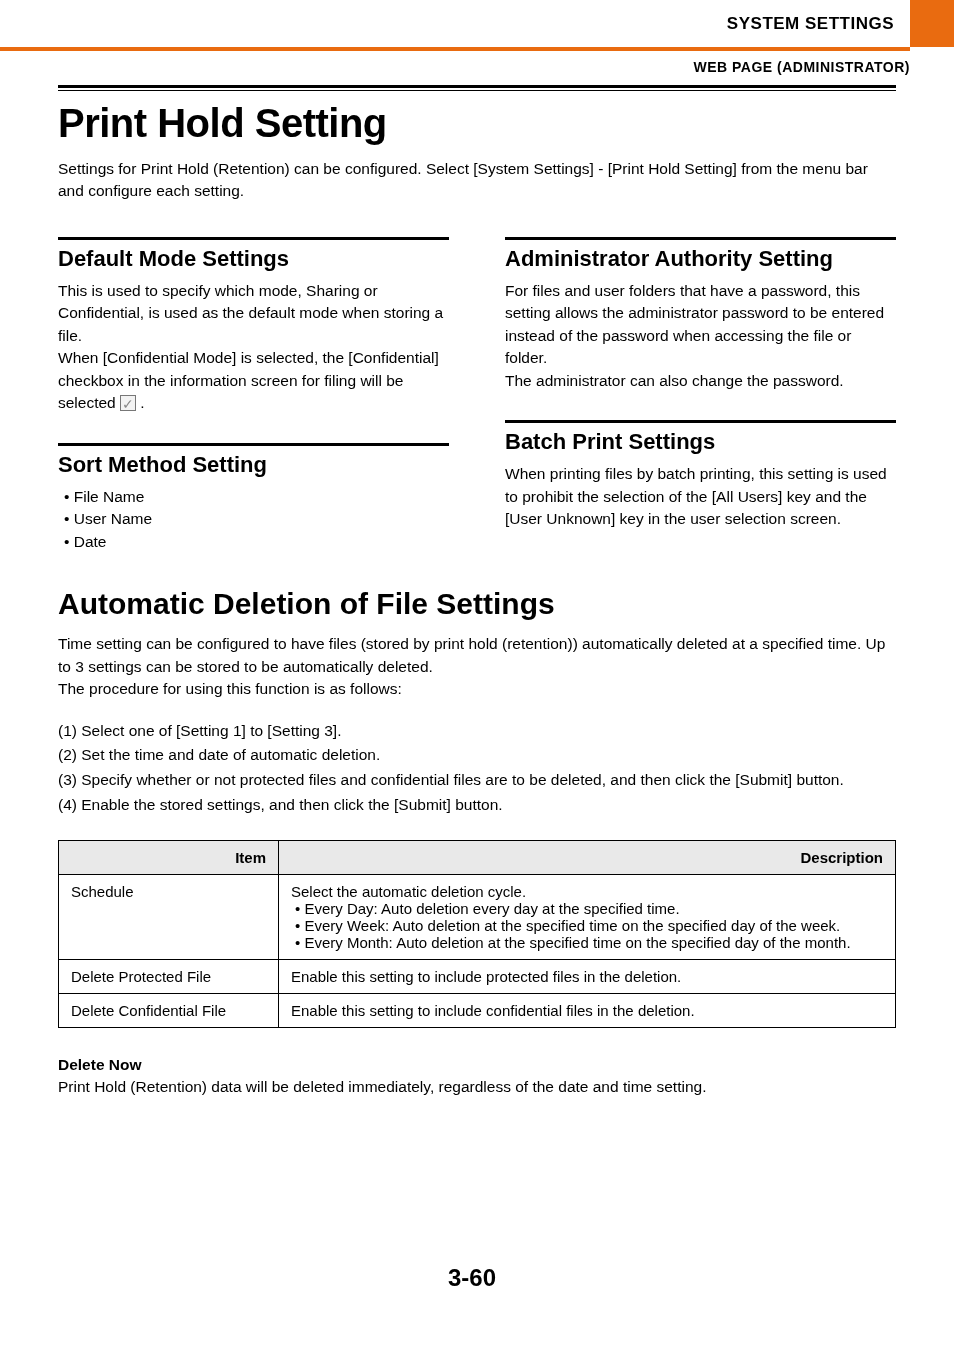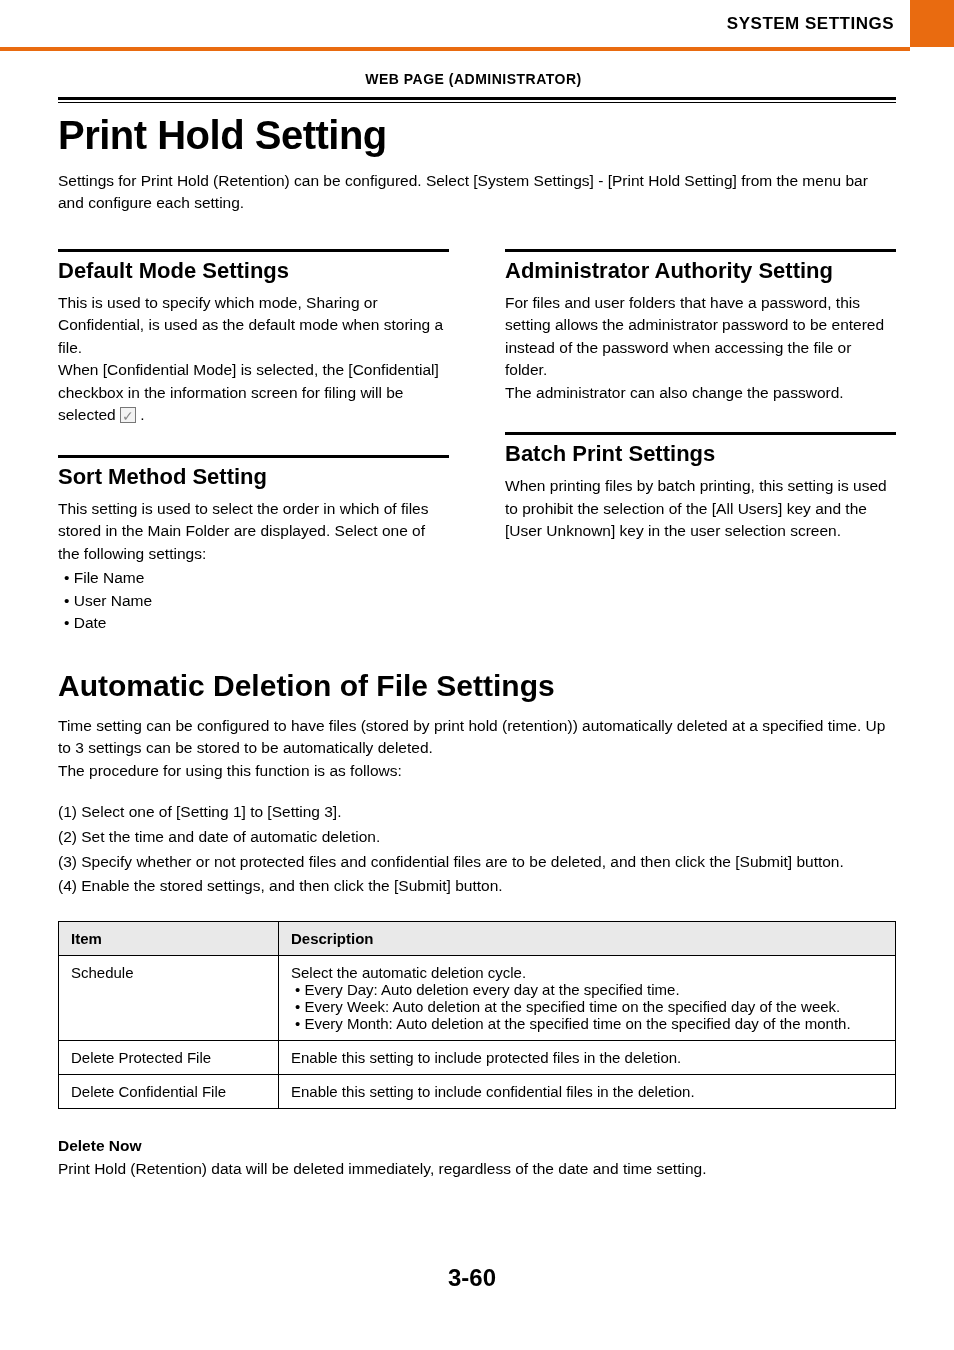--- a/index.html
+++ b/index.html
@@ -3,42 +3,42 @@
 <meta charset="utf-8">
 <style>
   * { box-sizing: border-box; margin: 0; padding: 0; }
   html, body { width: 954px; background: #fff; font-family: Arial, Helvetica, sans-serif; color: #000; }
   .page { width: 954px; min-height: 1350px; position: relative; padding: 0; }
   .topbar { display: flex; align-items: stretch; height: 47px; }
   .topbar .spacer { flex: 1; }
   .topbar .header-title { font-weight: bold; font-size: 17px; padding: 14px 16px 0 0; letter-spacing: 0.5px; }
   .topbar .orange { width: 44px; background: #e96b10; }
   .rule-orange { height: 4px; background: #e96b10; margin: 0 44px 0 0; }
-  .subheader { font-weight: bold; font-size: 14px; text-align: center; padding: 20px 44px 10px 0; letter-spacing: 0.5px; margin-left: 37px; }
+  .subheader { font-weight: bold; font-size: 14px; text-align: right; padding: 8px 44px 10px 0; letter-spacing: 0.5px; margin-left: 37px; }
   .content { padding: 0 58px 0 58px; }
   .h1-rule { height: 3px; background: #000; margin-bottom: 2px; }
   .h1-rule2 { height: 1px; background: #000; margin-bottom: 10px; }
   h1 { font-size: 40px; font-weight: bold; margin: 6px 0 12px 0; letter-spacing: -0.5px; }
   .intro { font-size: 15.5px; line-height: 1.45; margin-bottom: 34px; }
   .cols { display: flex; gap: 56px; }
   .col { flex: 1; }
   .sec-rule { height: 3px; background: #000; margin-bottom: 6px; }
   h2.sec { font-size: 22px; font-weight: bold; margin: 2px 0 8px 0; }
   .body { font-size: 15.5px; line-height: 1.45; }
   .body-block { margin-bottom: 28px; }
   .bullets { margin: 2px 0 0 6px; }
   .bullets .bi { font-size: 15.5px; line-height: 1.45; }
   .bullets .bi::before { content: "• "; }
   .chk { display:inline-block; width:16px; height:16px; border:1px solid #777; vertical-align:-3px; position:relative; background:#f3f3f3; }
   .chk::after { content:"✓"; position:absolute; left:1px; top:-2px; font-size:14px; color:#888; }
   h2.big { font-size: 30px; font-weight: bold; margin: 6px 0 12px 0; }
   .numlist { margin: 18px 0 22px 0; font-size: 15.5px; line-height: 1.6; }
   table.desc { width: 100%; border-collapse: collapse; margin-top: 10px; }
   table.desc th, table.desc td { border: 1px solid #000; padding: 8px 12px; font-size: 15px; vertical-align: top; text-align: left; }
-  table.desc th { background: #e9e9e9; font-weight: bold; text-align: left; }
+  table.desc th { background: #e9e9e9; font-weight: bold; text-align: right; }
   table.desc th.itemcol { width: 220px; }
   .cell-bullets { margin-left: 4px; }
   .cell-bullets .cbi::before { content: "• "; }
   .delnow { margin-top: 26px; font-size: 15.5px; line-height: 1.45; }
   .delnow .dntitle { font-weight: bold; }
   .pagenum { position: absolute; bottom: 58px; left: 0; right: 10px; text-align: center; font-size: 24px; font-weight: bold; }
 </style>
 </head>
 <body>
 
@@ -63,21 +63,20 @@
           <div class="sec-rule"></div>
           <h2 class="sec">Default Mode Settings</h2>
           <p class="body">This is used to specify which mode, Sharing or Confidential, is used as the default mode when storing a file.</p>
           <p class="body">
             <span>When [Confidential Mode] is selected, the [Confidential] checkbox in the information screen for filing will be selected </span><span class="chk"></span><span> .</span>
           </p>
         </div>
         <div class="body-block">
           <div class="sec-rule"></div>
           <h2 class="sec">Sort Method Setting</h2>
-          <p class="body">This setting is used to select the order in which of files stored in the Main Folder are displayed. Select one of the following settings:</p>
           <div class="bullets">
             <div class="bi">File Name</div>
             <div class="bi">User Name</div>
             <div class="bi">Date</div>
           </div>
         </div>
       </div>
 
       <div class="col">
         <div class="body-block">

